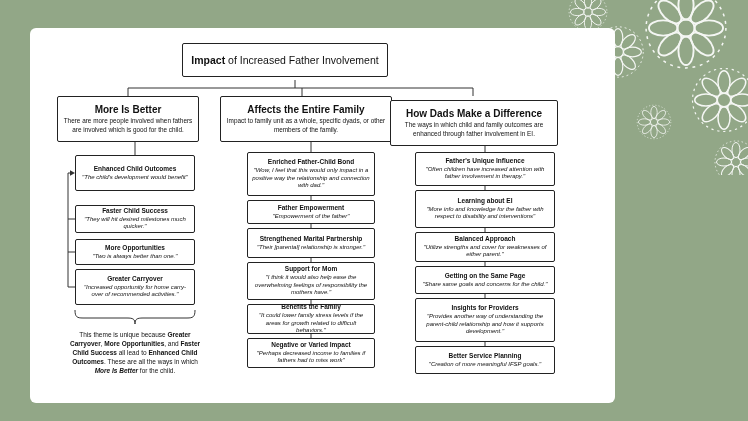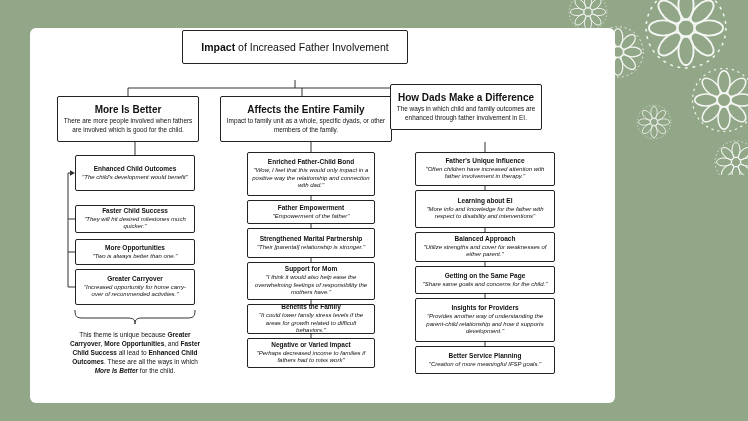--- a/index.html
+++ b/index.html
@@ -93,35 +93,35 @@
       <path d="M38 145 H40"></path>
       <path d="M38 191 H45"></path>
       <path d="M38 224 H45"></path>
       <path d="M38 259 H45"></path>
 
       <path d="M45 282 C45 289 47 290 53 290 L97 290 C103 290 105 291 105 296 C105 291 107 290 113 290 L157 290 C163 290 165 289 165 282"></path>
     </g>
     <polygon points="45,145 40,142.2 40,147.8" fill="#333"></polygon>
   </svg>
 
-  <div class="box root-box" style="left:152px;top:2px;width:226px;height:34px">
+  <div class="box root-box" style="left:152px;top:15px;width:206px;height:34px">
     <div>
       <span class="b">Impact</span><span> of Increased Father Involvement</span>
     </div>
   </div>
 
   <div class="box" style="left:27px;top:68px;width:142px;height:46px">
     <div class="branch-title">More Is Better</div>
     <div class="branch-sub">There are more people involved when fathers are involved which is good for the child.</div>
   </div>
   <div class="box" style="left:190px;top:68px;width:172px;height:46px">
     <div class="branch-title">Affects the Entire Family</div>
     <div class="branch-sub">Impact to family unit as a whole, specific dyads, or other members of the family.</div>
   </div>
-  <div class="box" style="left:360px;top:56px;width:152px;height:46px">
+  <div class="box" style="left:360px;top:72px;width:168px;height:46px">
     <div class="branch-title">How Dads Make a Difference</div>
     <div class="branch-sub">The ways in which child and family outcomes are enhanced through father involvement in EI.</div>
   </div>
 
   <div class="box" style="left:45px;top:127px;width:120px;height:36px">
     <div class="node-title">Enhanced Child Outcomes</div>
     <div class="node-quote">"The child's development would benefit"</div>
   </div>
   <div class="box" style="left:45px;top:177px;width:120px;height:28px">
     <div class="node-title">Faster Child Success</div>

